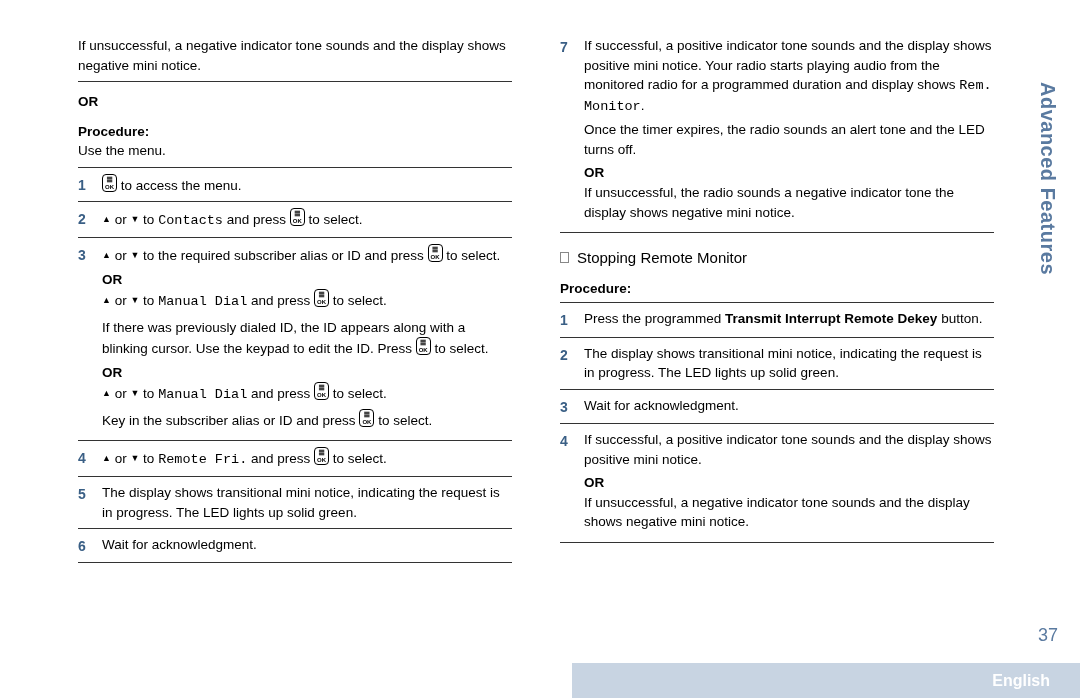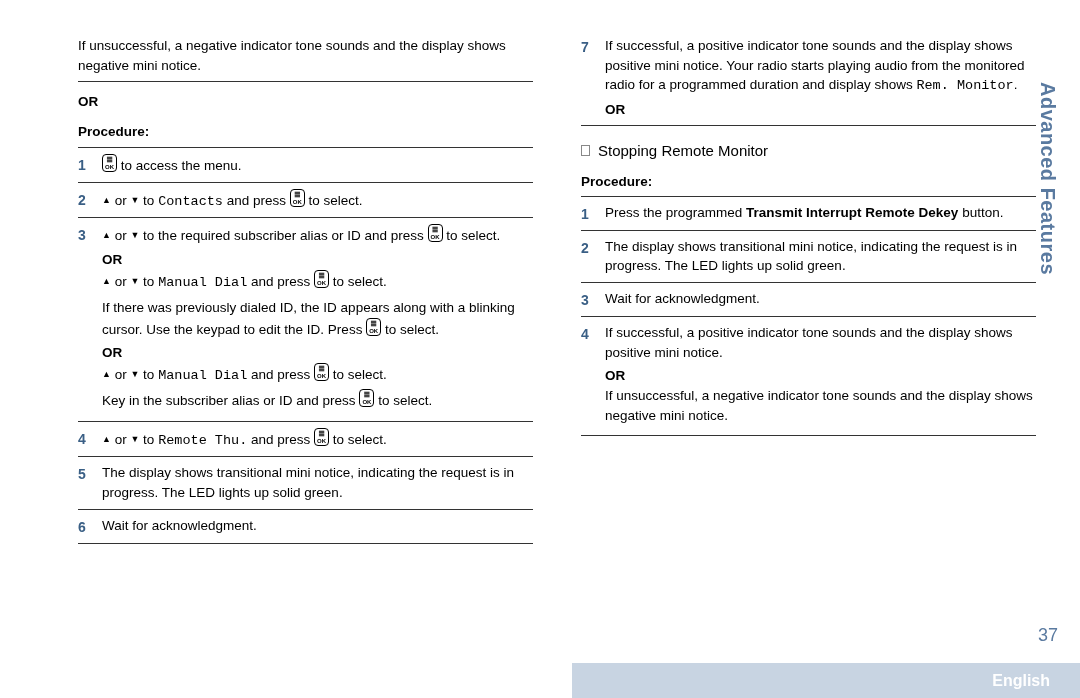--- a/index.html
+++ b/index.html
@@ -8,21 +8,21 @@
     font-size: 13.5px;
     line-height: 1.45;
     color: #000;
     background: #fff;
     width: 1080px;
     height: 698px;
     position: relative;
     overflow: hidden;
   }
   .page {
-    padding: 36px 43px 10px 78px;
+    padding: 36px 86px 10px 78px;
     display: flex;
     gap: 48px;
     height: 630px;
   }
   .col {
     width: 455px;
   }
   .side-tab {
     position: absolute;
     right: 18px;
@@ -113,20 +113,21 @@
 <div class="side-tab">Advanced Features</div>
 
 <div class="page">
 
   <div class="col">
     <p class="para">If unsuccessful, a negative indicator tone sounds and the display shows negative mini notice.</p>
     <div class="rule"></div>
 
     <p class="bold" style="margin-top:10px">OR</p>
     <p class="bold" style="margin-top:10px">Procedure:</p>
+    <p>Use the menu.</p>
 
     <div class="step step-top-rule" style="margin-top:6px">
       <div class="num">1</div>
       <div class="body">
         <span class="okbtn">≣<small>OK</small></span><span> to access the menu.</span>
       </div>
     </div>
 
     <div class="step">
       <div class="num">2</div>
@@ -144,42 +145,44 @@
         <p class="para" style="margin-top:6px"><span>If there was previously dialed ID, the ID appears along with a blinking cursor. Use the keypad to edit the ID. Press </span><span class="okbtn">≣<small>OK</small></span><span> to select.</span></p>
         <p class="bold indent">OR</p>
         <p class="para"><span class="tri-up"></span><span> or </span><span class="tri-dn"></span><span> to </span><span class="mono">Manual Dial</span><span> and press </span><span class="okbtn">≣<small>OK</small></span><span> to select.</span></p>
         <p class="para"><span> Key in the subscriber alias or ID and press </span><span class="okbtn">≣<small>OK</small></span><span> to select.</span></p>
       </div>
     </div>
 
     <div class="step">
       <div class="num">4</div>
       <div class="body">
-        <span class="tri-up"></span><span> or </span><span class="tri-dn"></span><span> to </span><span class="mono">Remote Thu.</span><span> and press </span><span class="okbtn">≣<small>OK</small></span><span> to select.</span>
+        <span class="tri-up"></span><span> or </span><span class="tri-dn"></span><span> to </span><span class="mono">Remote Fri.</span><span> and press </span><span class="okbtn">≣<small>OK</small></span><span> to select.</span>
       </div>
     </div>
 
     <div class="step">
       <div class="num">5</div>
       <div class="body">The display shows transitional mini notice, indicating the request is in progress. The LED lights up solid green.</div>
     </div>
 
     <div class="step">
       <div class="num">6</div>
       <div class="body">Wait for acknowledgment.</div>
     </div>
     <div class="block-sep"></div>
   </div>
 
   <div class="col">
     <div class="step" style="border-top:none;padding-top:0">
       <div class="num">7</div>
       <div class="body">
         <p class="para"><span>If successful, a positive indicator tone sounds and the display shows positive mini notice. Your radio starts playing audio from the monitored radio for a programmed duration and display shows </span><span class="mono">Rem. Monitor</span><span>.</span></p>
+        <p class="para">Once the timer expires, the radio sounds an alert tone and the LED turns off.</p>
         <p class="bold">OR</p>
+        <p class="para">If unsuccessful, the radio sounds a negative indicator tone the display shows negative mini notice.</p>
       </div>
     </div>
     <div class="block-sep"></div>
 
     <div class="h2">
       <span class="h2-marker"></span><span>Stopping Remote Monitor</span>
     </div>
 
     <p class="bold" style="margin-top:10px">Procedure:</p>
 

